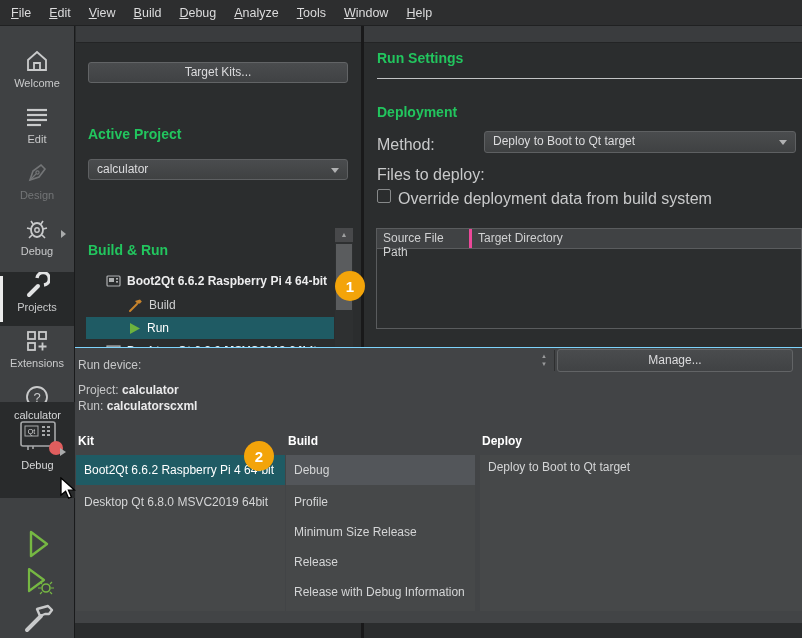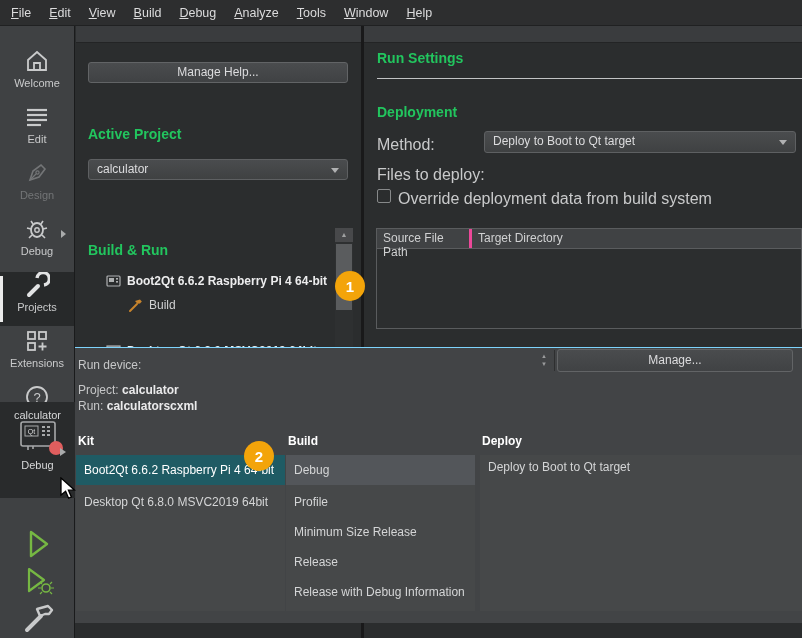--- a/index.html
+++ b/index.html
@@ -252,21 +252,21 @@
   <div class="side-btn" style="top:602px;">
     <svg width="34" height="34" viewBox="0 0 34 34">
       <path d="M6 28 L20 14" stroke="#c9cacb" stroke-width="4" stroke-linecap="round"></path>
       <path d="M16 7 L27 4 L31 8 L28 12 L24 12 L19 14 Z" fill="none" stroke="#c9cacb" stroke-width="2.4" stroke-linejoin="round"></path>
     </svg>
   </div>
 
   <div class="mid-panel">
     <div class="panel-header"></div>
 
-    <div class="btn" style="left:12px; top:36px; width:260px; height:21px;">Manage Help...</div>
+    <div class="btn" style="left:12px; top:36px; width:260px; height:21px;">Target Kits...</div>
 
     <div class="h-section" style="left:12px; top:100px;">Active Project</div>
 
     <div class="dropdown" style="left:12px; top:133px; width:260px; height:21px;">
       <span>calculator</span>
       <span class="dd-arrow"></span>
     </div>
 
 
     <div class="h-section" style="left:12px; top:216px;text-align:right;">Build &amp; Run</div>
@@ -286,20 +286,28 @@
     <div class="tree-row" style="left:52px; top:269px;">
       <span class="ticon">
         <svg width="15" height="15" viewBox="0 0 15 15">
             <path d="M2 13 L9 6" stroke="#c8842c" stroke-width="2" stroke-linecap="round"></path>
             <path d="M7 3 L12 1.5 L13.8 3.5 L12 5.5 L9.5 5.8 Z" fill="#c8842c"></path>
           </svg>
       </span>
       <span class="tree-sub">Build</span>
     </div>
 
+    <div class="tree-row sel" style="left:10px; top:291px; width:248px; height:22px; padding-left:42px;">
+      <span class="ticon">
+        <svg width="13" height="13" viewBox="0 0 13 13">
+            <path d="M2 1 L12 6.5 L2 12 Z" fill="#6cb33e"></path>
+          </svg>
+      </span>
+      <span class="tree-sub">Run</span>
+    </div>
 
     <div class="tree-row" style="left:30px; top:315px;">
       <span class="ticon">
         <svg width="15" height="13" viewBox="0 0 15 13">
             <rect x="1" y="1" width="13" height="9" fill="#6f7173" stroke="#aeb0b1" stroke-width="1.2"></rect>
             <line x1="5" y1="12" x2="10" y2="12" stroke="#aeb0b1" stroke-width="1.4"></line>
           </svg>
       </span>
       <span class="tree-kit-name">Desktop Qt 6.8.0 MSVC2019 64bit</span>
     </div>

